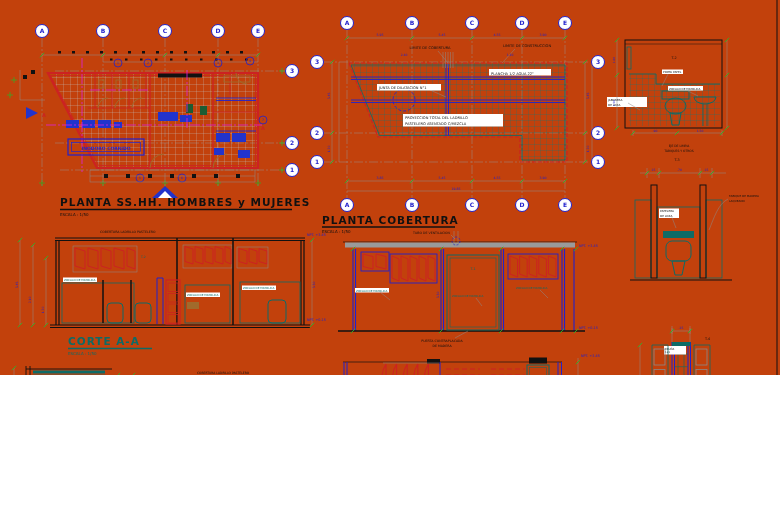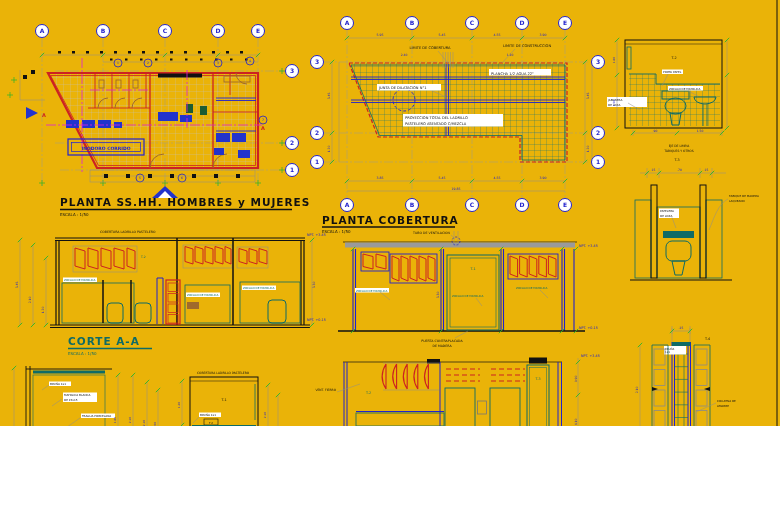--- a/index.html
+++ b/index.html
@@ -1,16 +1,16 @@
 <!DOCTYPE html>
 <html><head>
 <meta charset="utf-8">
 <style>
   html,body{margin:0;padding:0;background:#fff}
-  .sheet{position:relative;width:780px;height:426px;background:#eab308;overflow:hidden}
+  .sheet{position:relative;width:780px;height:375px;background:#c2410c;overflow:hidden}
   svg{display:block}
   text{font-family:"DejaVu Sans",sans-serif;fill:#111}
   .tb{fill:#2222cc}.tt{fill:#0e6b66}.tr{fill:#cc2222}.tk{fill:#111}
   .f26{font-size:2.6px}.f28{font-size:2.8px}.f3{font-size:3px}.f32{font-size:3.2px}
   .f34{font-size:3.4px}.f36{font-size:3.6px}.f4{font-size:4px}
   .f45{font-size:4.5px;font-weight:bold}.f5{font-size:5px;font-weight:bold}
   .f6{font-size:6px;font-weight:bold}
   .title{font-size:10.5px;font-weight:bold;letter-spacing:1px}
   .mid{text-anchor:middle}.end{text-anchor:end}
   .bub{stroke:#2222cc;stroke-width:1;fill:#fff}

